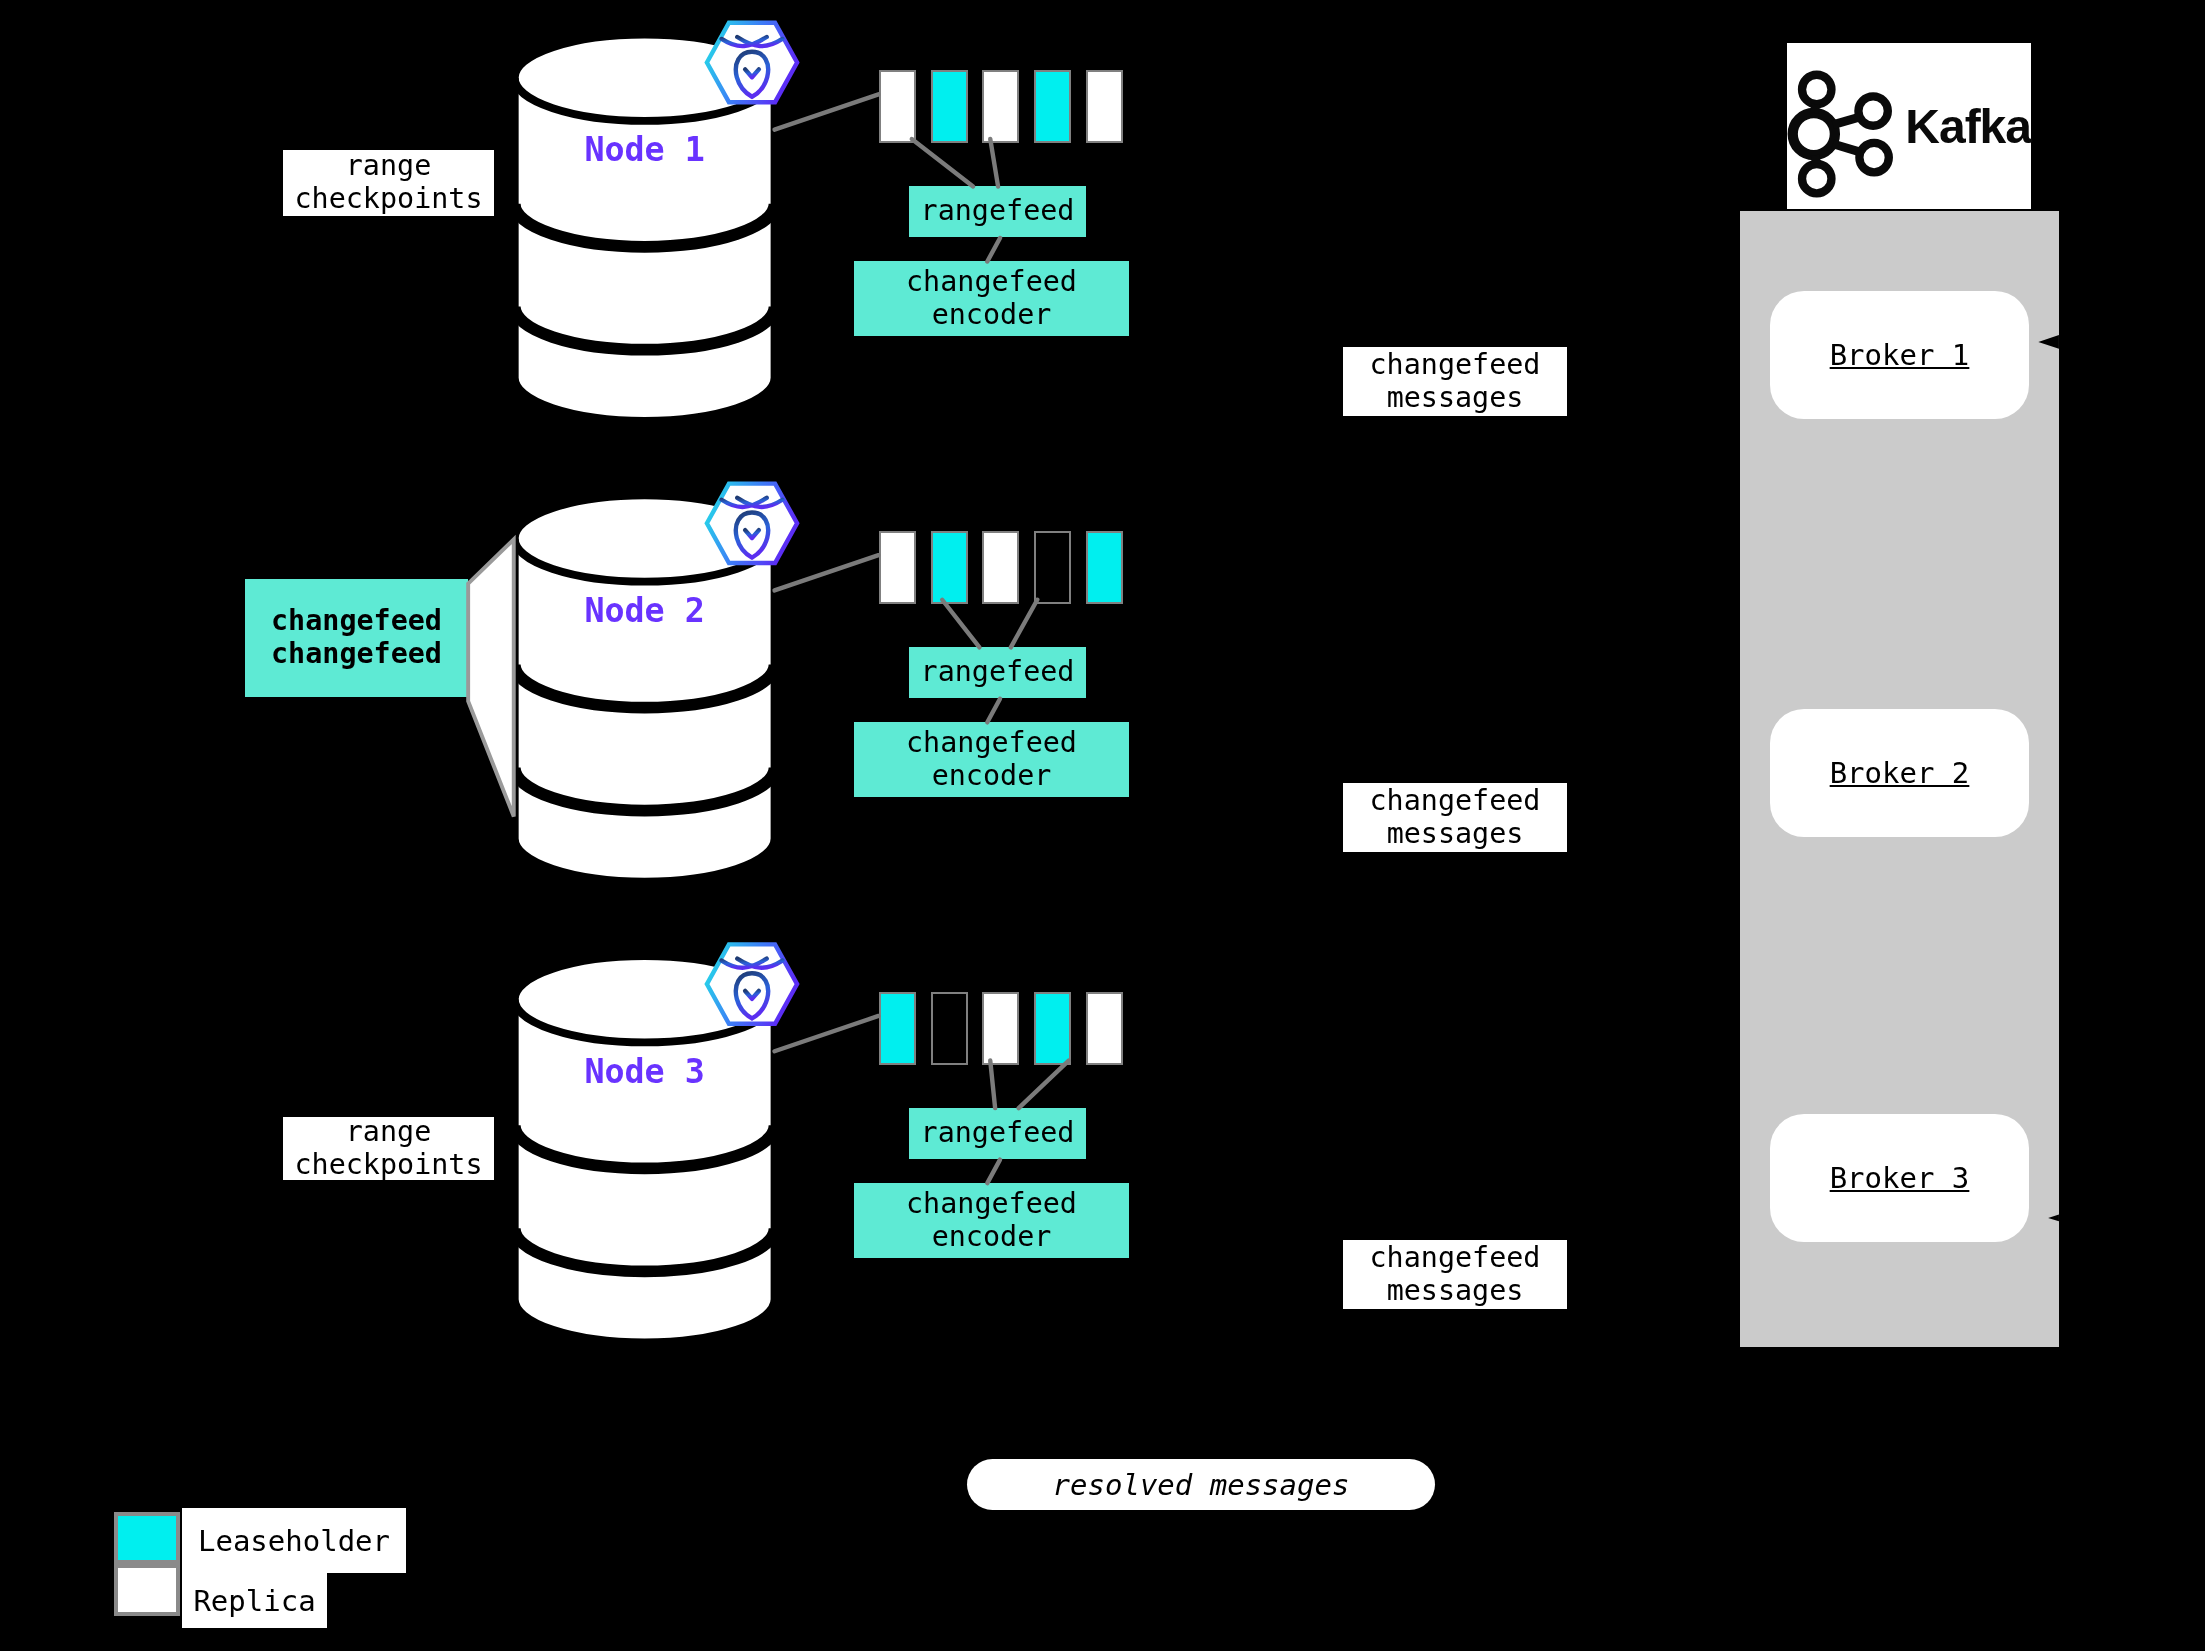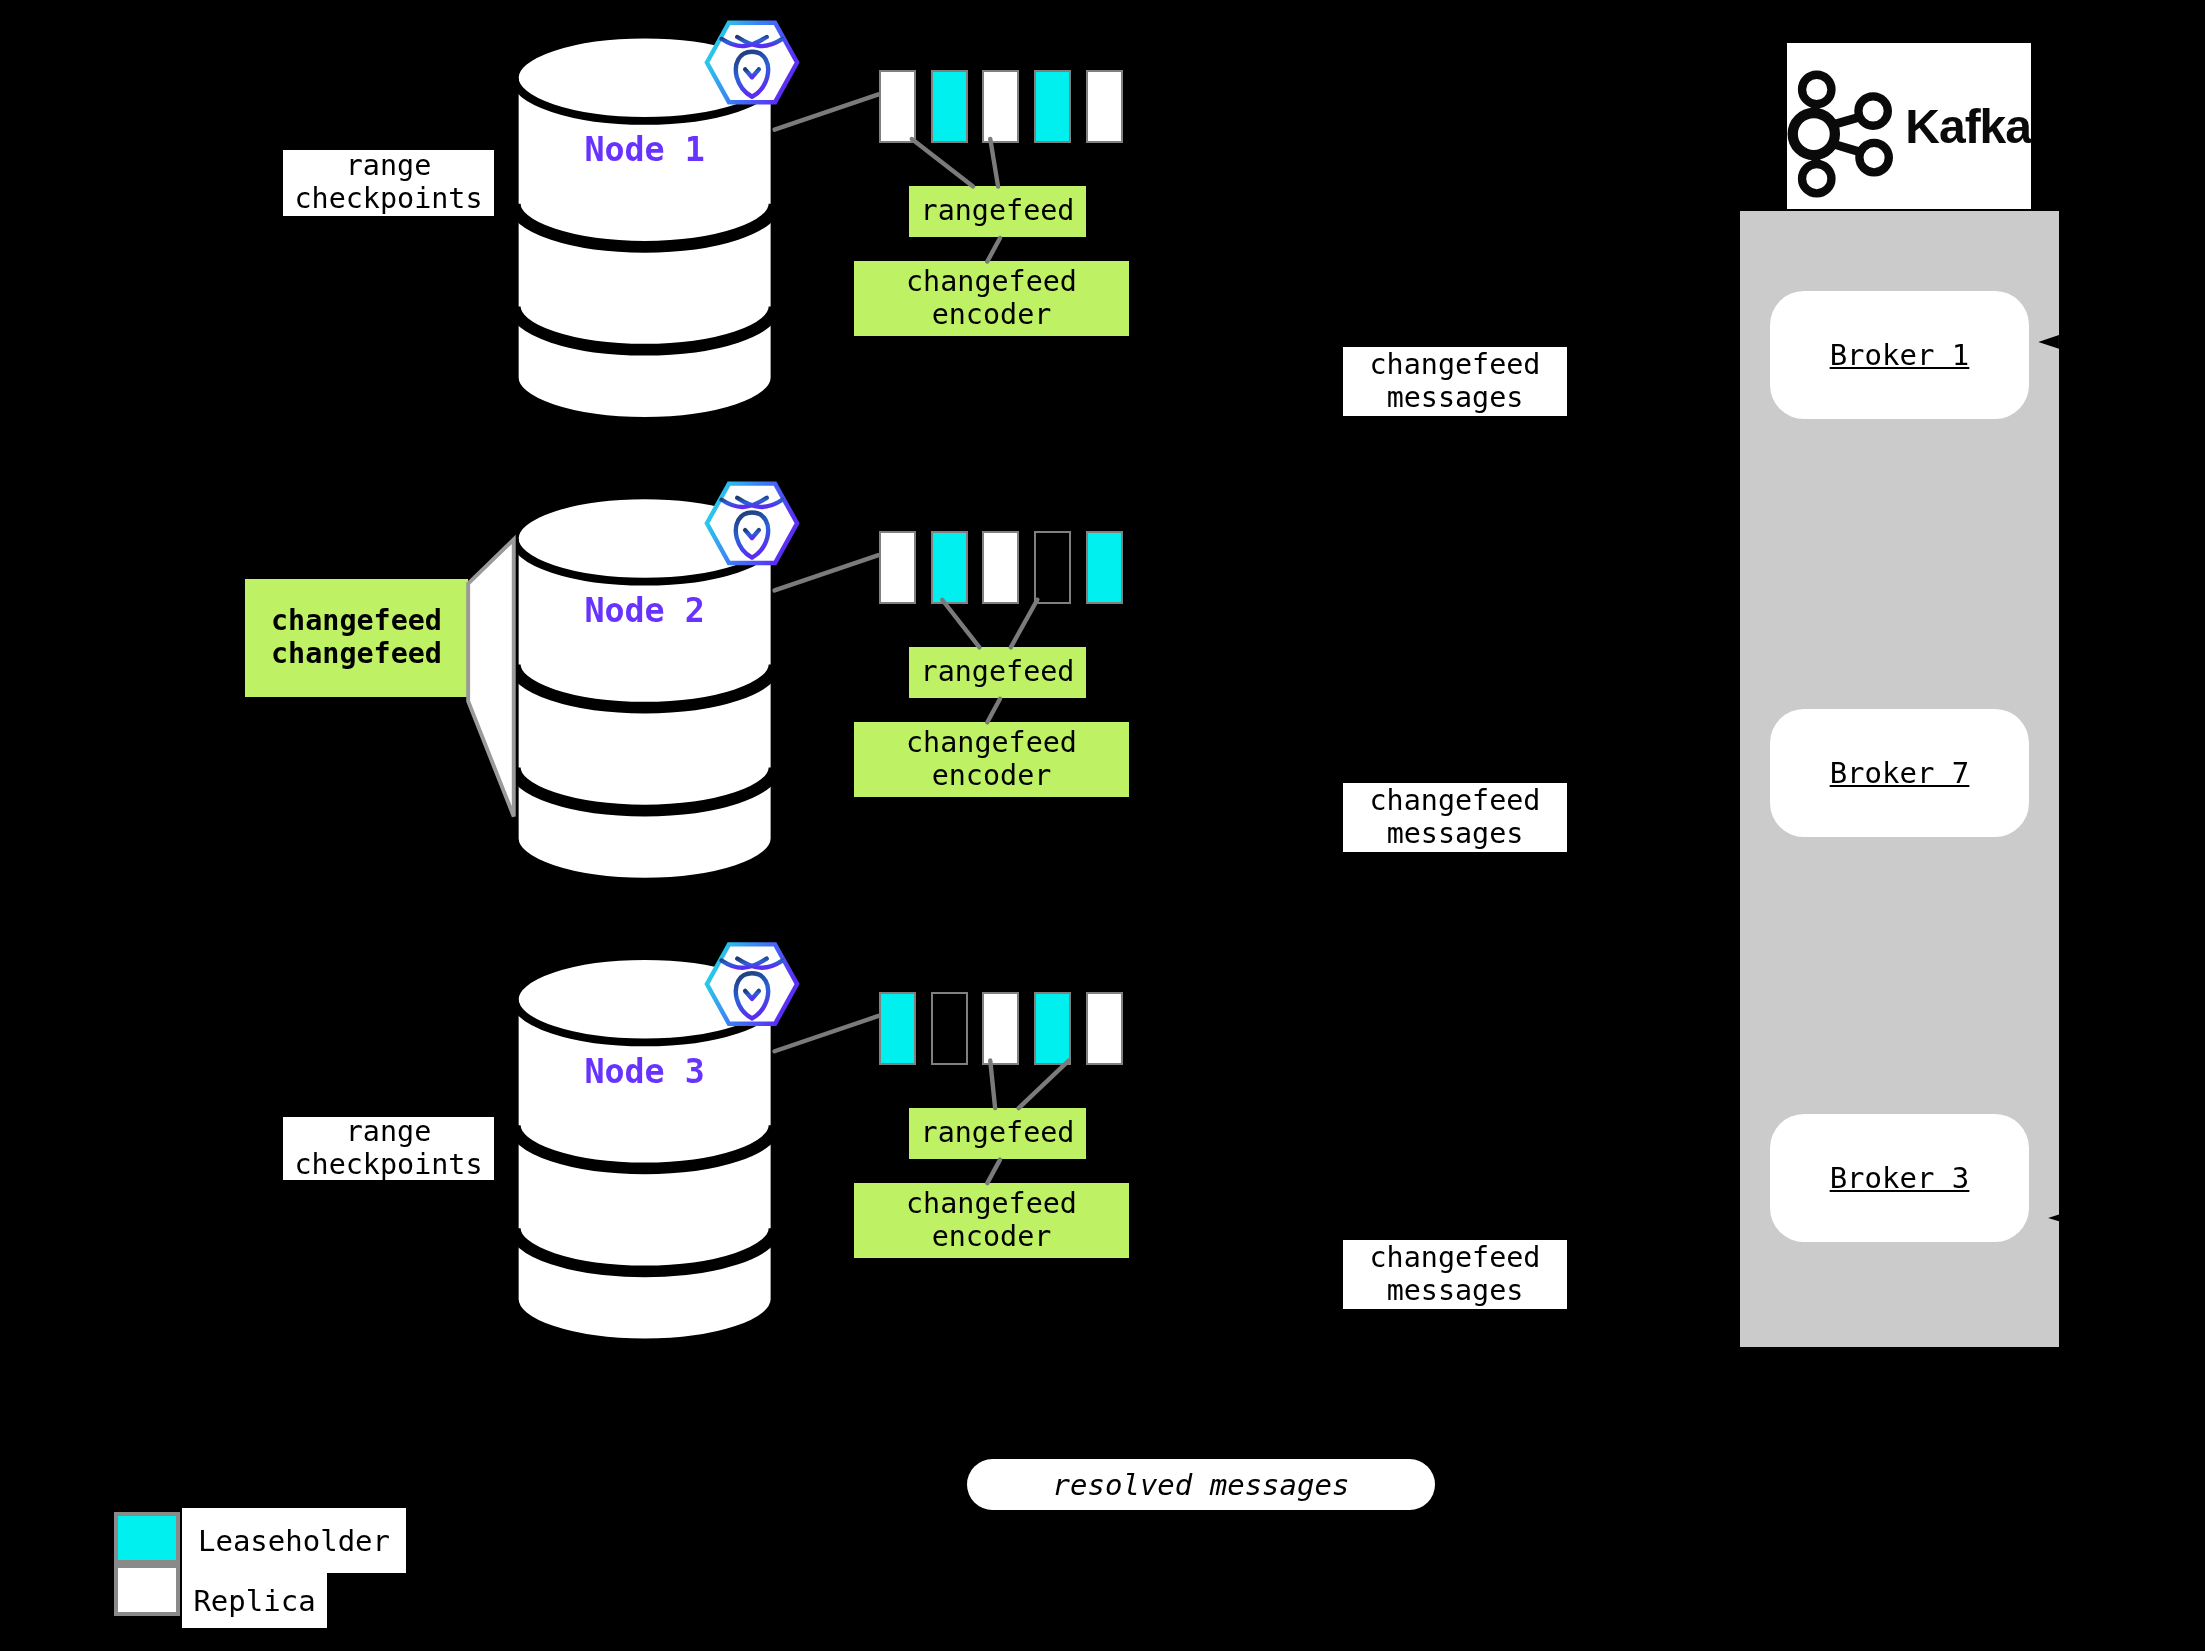--- a/index.html
+++ b/index.html
@@ -2,21 +2,21 @@
 <html style="font-size:7.8px"><head>
 <meta charset="utf-8">
 <style>
   html,body{margin:0;padding:0;background:#000;}
   .canvas{position:relative;width:2205px;height:1652px;background:#000;overflow:hidden;
           font-family:"DejaVu Sans Mono","Liberation Mono",monospace;}
   .abs{position:absolute;box-sizing:border-box;}
   .lbl{display:flex;flex-direction:column;align-items:center;justify-content:center;
        text-align:center;color:#000;background:#fff;line-height:1.16;}
   .lbl .ln{display:block;white-space:nowrap;font-size:28.4px;}
-  .gray{background:#bef264;}
+  .gray{background:#5eead4;}
   .bold .ln{font-weight:700;}
   
   .strip{display:flex;gap:14.7px;}
   .range-box{width:33px;height:69px;border:2.9px solid #808080;background:#fff;}
   .range-box[data-kind="leaseholder"]{background:#00efef;}
   .range-box[data-kind="replica"]{background:#ffffff;}
   .range-box[data-kind="empty"]{background:transparent;}
   
   .kafka-container{background:#cbcbcb;}
   .broker{background:#fff;border-radius:34px;display:flex;align-items:center;justify-content:center;
@@ -108,21 +108,21 @@
     <span class="ln">changefeed</span>
     <span class="ln">messages</span>
   </div>
   <div class="abs lbl htmlLayer" style="left:1343px;top:1240px;width:224px;height:69px;">
     <span class="ln">changefeed</span>
     <span class="ln">messages</span>
   </div>
 
   <div class="abs kafka-container htmlLayer" style="left:1740px;top:211px;width:319px;height:1136px;"></div>
   <div class="abs broker htmlLayer" style="left:1770px;top:291px;width:259px;height:128px;">Broker 1</div>
-  <div class="abs broker htmlLayer" style="left:1770px;top:709px;width:259px;height:128px;">Broker 7</div>
+  <div class="abs broker htmlLayer" style="left:1770px;top:709px;width:259px;height:128px;">Broker 2</div>
   <div class="abs broker htmlLayer" style="left:1770px;top:1114px;width:259px;height:128px;">Broker 3</div>
 
   <div class="abs kafka-logo-box htmlLayer" style="left:1787px;top:43px;width:244px;height:166px;">
     <span class="kafka-word">Kafka</span>
   </div>
 
   <div class="abs pill htmlLayer" style="left:967px;top:1459px;width:468px;height:51px;font-style:italic;">resolved messages</div>
 
   <div class="abs swatch htmlLayer" style="left:114px;top:1512px;" data-kind="leaseholder"></div>
   <div class="abs swatch htmlLayer" style="left:114px;top:1564px;" data-kind="replica"></div>

